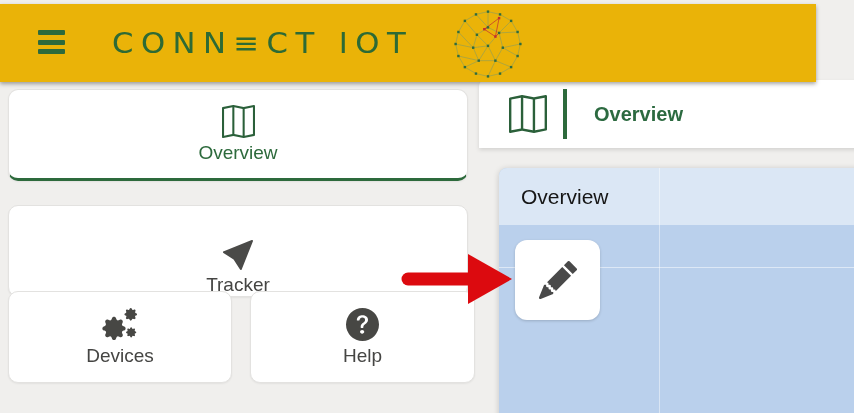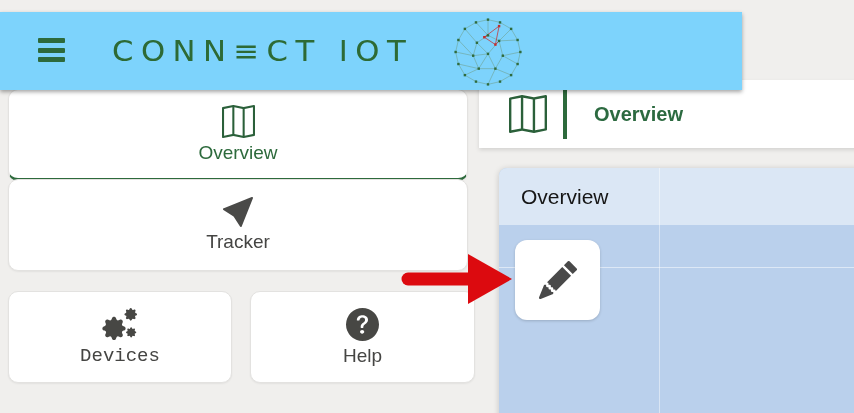--- a/index.html
+++ b/index.html
@@ -3,22 +3,22 @@
 <meta charset="utf-8">
 <style>
   * { margin:0; padding:0; box-sizing:border-box; }
   body { background:#ffffff; font-family:"Liberation Sans", sans-serif; }
   .screen {
     position:relative; width:854px; height:413px; overflow:hidden;
     background:#f0efed;
   }
   
   .header {
-    position:absolute; left:0; top:12px; width:742px; height:78px;
-    background:#7dd3fc; z-index:6;
+    position:absolute; left:0; top:4px; width:816px; height:78px;
+    background:#eab308; z-index:6;
     box-shadow:0 2px 4px rgba(0,0,0,0.35);
   }
   .menu-btn {
     position:absolute; left:38px; top:26px; width:27px; height:24px;
     background:transparent; border:none; cursor:pointer; padding:0;
   }
   .menu-btn .bars { display:block; width:27px; height:24px; }
   .menu-btn .bar {
     display:block; width:27px; height:5px; border-radius:1px;
     background:#2d6a3c; margin-bottom:4.5px;
@@ -37,22 +37,22 @@
     position:absolute; background:#ffffff;
     border:1px solid #e3e2e0; border-radius:10px;
     box-shadow:0 1px 2px rgba(0,0,0,0.06);
     display:flex; flex-direction:column; align-items:center; justify-content:center;
     gap:4px; cursor:pointer;
   }
   .card.active { border-bottom:3px solid #2d6a3c; }
   .card .label { font-size:19px; color:#454543; }
   .card.active .label { color:#2d6a3c; }
   #card-overview { left:8px;   top:89px;  width:460px; height:92px; }
-  #card-tracker  { left:8px;   top:179px; width:460px; height:92px; }
-  #card-devices  { left:8px;   top:291px; width:224px; height:92px;font-family:Liberation Mono, monospace; }
+  #card-tracker  { left:8px;   top:205px; width:460px; height:92px;justify-content:flex-end; }
+  #card-devices  { left:8px;   top:291px; width:224px; height:92px; }
   #card-help     { left:250px; top:291px; width:225px; height:92px; }
 
   
   .toolbar {
     position:absolute; left:479px; top:80px; width:380px; height:68px;
     background:#ffffff; border-radius:6px 0 0 0;
     box-shadow:0 2px 4px rgba(0,0,0,0.12);
     display:flex; align-items:center; z-index:2;
   }
   .toolbar .bc-icon { margin-left:30px; }

